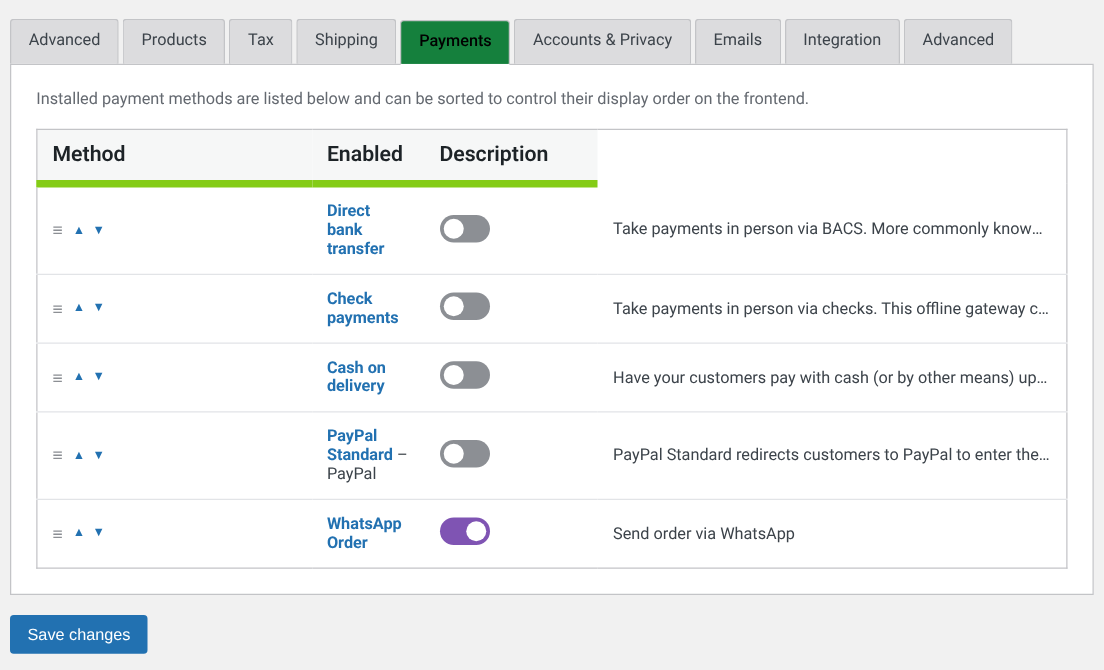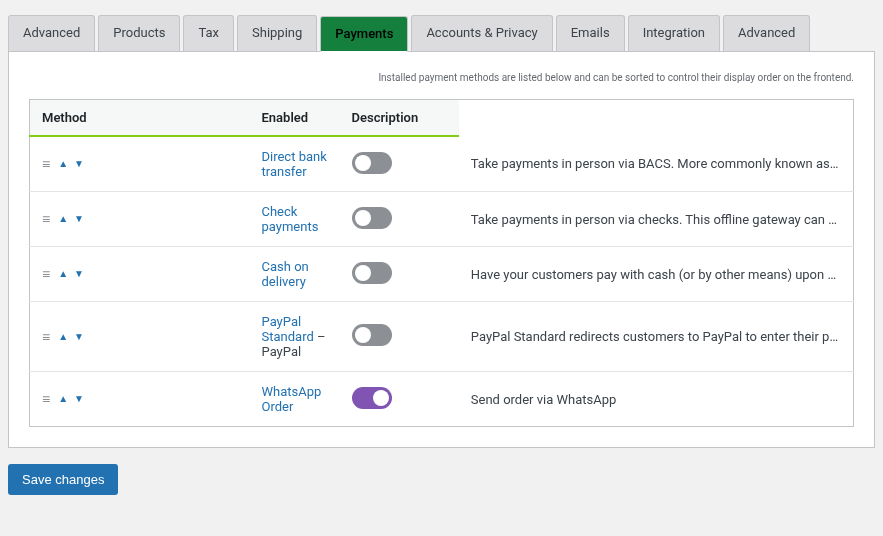--- a/index.html
+++ b/index.html
@@ -56,39 +56,38 @@
     }
     .section-title {
       font-size: 1.3em;
       font-weight: 600;
       margin-bottom: 10px;
       color: #1d2327;
     }
     .section-desc {
       color: #646970;
       margin-bottom: 16px;
-      font-size: 10px;
-      text-align: right;
+      font-size: 13px;
     }
     
     .payment-table {
       width: 100%;
       border-collapse: collapse;
       border: 1px solid #c3c4c7;
     }
     .payment-table thead tr {
       background: #f6f7f7;
     }
     .payment-table th {
       padding: 10px 12px;
       text-align: left;
       font-weight: 600;
       color: #1d2327;
-      border-bottom: 2px solid #84cc16;
-      font-size: 13px;
+      border-bottom: 6px solid #84cc16;
+      font-size: 17px;
     }
     .payment-table td {
       padding: 12px 12px;
       border-bottom: 1px solid #e2e4e7;
       vertical-align: middle;
       font-size: 13px;
     }
     .payment-table tr:last-child td {
       border-bottom: none;
     }
@@ -102,21 +101,21 @@
     .sort-up, .sort-down {
       color: #2271b1;
       cursor: pointer;
       font-size: 10px;
       line-height: 1;
       padding: 1px 2px;
     }
     .method-link {
       color: #2271b1;
       text-decoration: none;
-      font-weight: 400;
+      font-weight: 700;
     }
     .method-extra { color: #3c434a; font-weight: normal; }
     
     .toggle-switch {
       position: relative;
       display: inline-block;
       width: 40px;
       height: 22px;
       cursor: pointer;
     }

